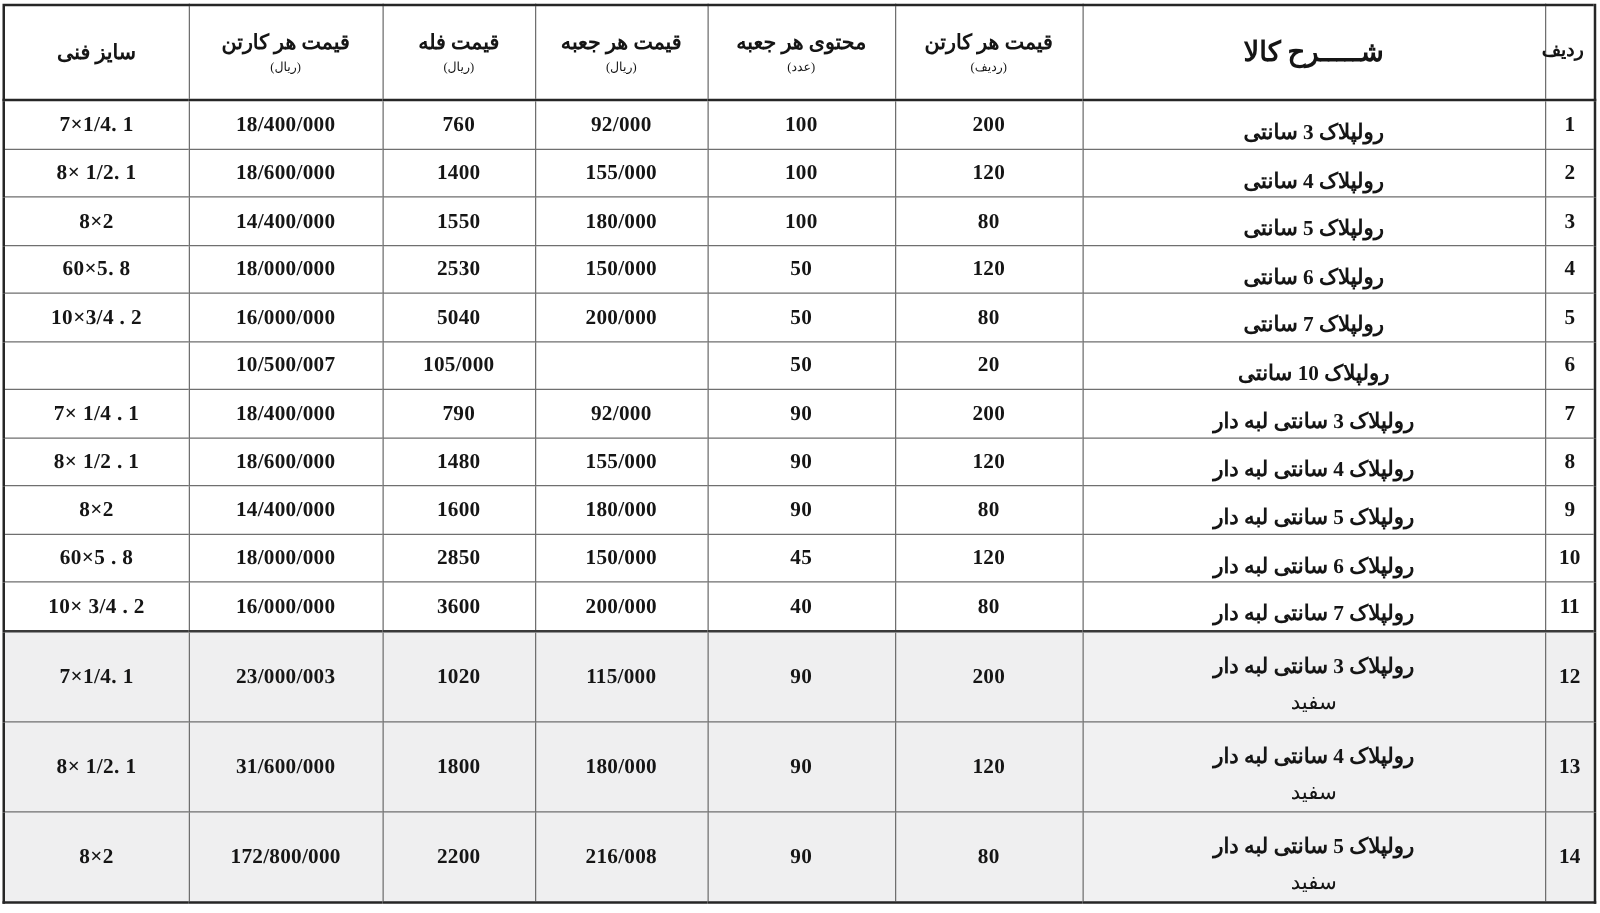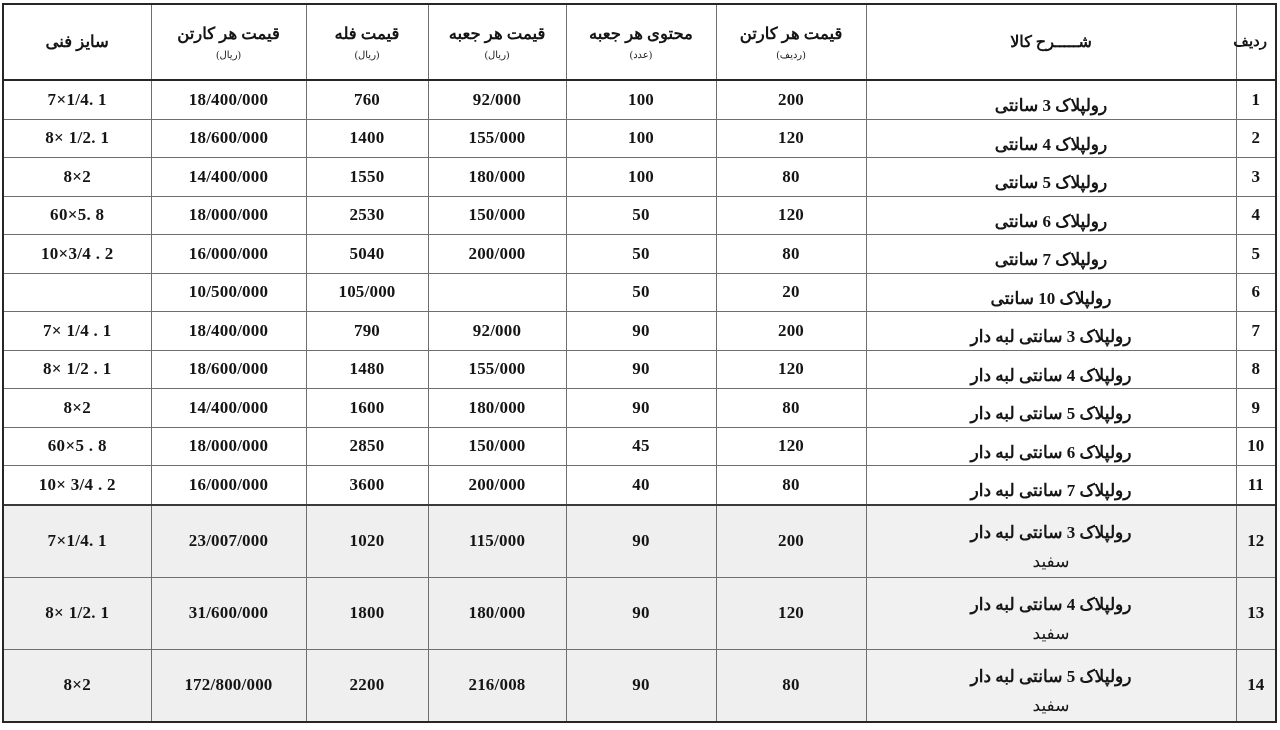--- a/index.html
+++ b/index.html
@@ -83,21 +83,21 @@
     white-space: nowrap;
   }
   .hdr-unit {
     display: block;
     font-size: 10px;
     font-weight: normal;
     margin-top: 2px;
     white-space: nowrap;
   }
   th.th-radif .hdr-main { font-size: 15px; font-family: Liberation Serif, serif; }
-  th.th-sharh .hdr-main { font-size: 16px; letter-spacing: 0.5px; text-align: center; }
+  th.th-sharh .hdr-main { font-size: 22px; letter-spacing: 0.5px; text-align: center; }
 
   tbody tr.data-row > td {
     height: 36px;
     font-size: 17px;
     font-weight: bold;
   }
   tbody tr.tall-row > td {
     height: 71px;
   }
 
@@ -255,21 +255,21 @@
         </tr>
         <tr class="data-row">
           <td class="cell-radif">6</td>
           <td class="cell-sharh">
             <span class="desc-main">رولپلاک 10 سانتی</span>
           </td>
           <td class="cell-num">20</td>
           <td class="cell-num">50</td>
           <td class="cell-num"></td>
           <td class="cell-num">105/000</td>
-          <td class="cell-num">10/500/000</td>
+          <td class="cell-num">10/500/007</td>
           <td class="cell-size"></td>
         </tr>
         <tr class="data-row">
           <td class="cell-radif">7</td>
           <td class="cell-sharh">
             <span class="desc-main">رولپلاک 3 سانتی لبه دار</span>
           </td>
           <td class="cell-num">200</td>
           <td class="cell-num">90</td>
           <td class="cell-num">92/000</td>
@@ -328,21 +328,21 @@
         <tr class="data-row tall-row shaded group-start">
           <td class="cell-radif">12</td>
           <td class="cell-sharh">
             <span class="desc-main">رولپلاک 3 سانتی لبه دار</span>
             <span class="desc-sub">سفید</span>
           </td>
           <td class="cell-num">200</td>
           <td class="cell-num">90</td>
           <td class="cell-num">115/000</td>
           <td class="cell-num">1020</td>
-          <td class="cell-num">23/007/000</td>
+          <td class="cell-num">23/000/003</td>
           <td class="cell-size">1 .1/4×7</td>
         </tr>
         <tr class="data-row tall-row shaded">
           <td class="cell-radif">13</td>
           <td class="cell-sharh">
             <span class="desc-main">رولپلاک 4 سانتی لبه دار</span>
             <span class="desc-sub">سفید</span>
           </td>
           <td class="cell-num">120</td>
           <td class="cell-num">90</td>

